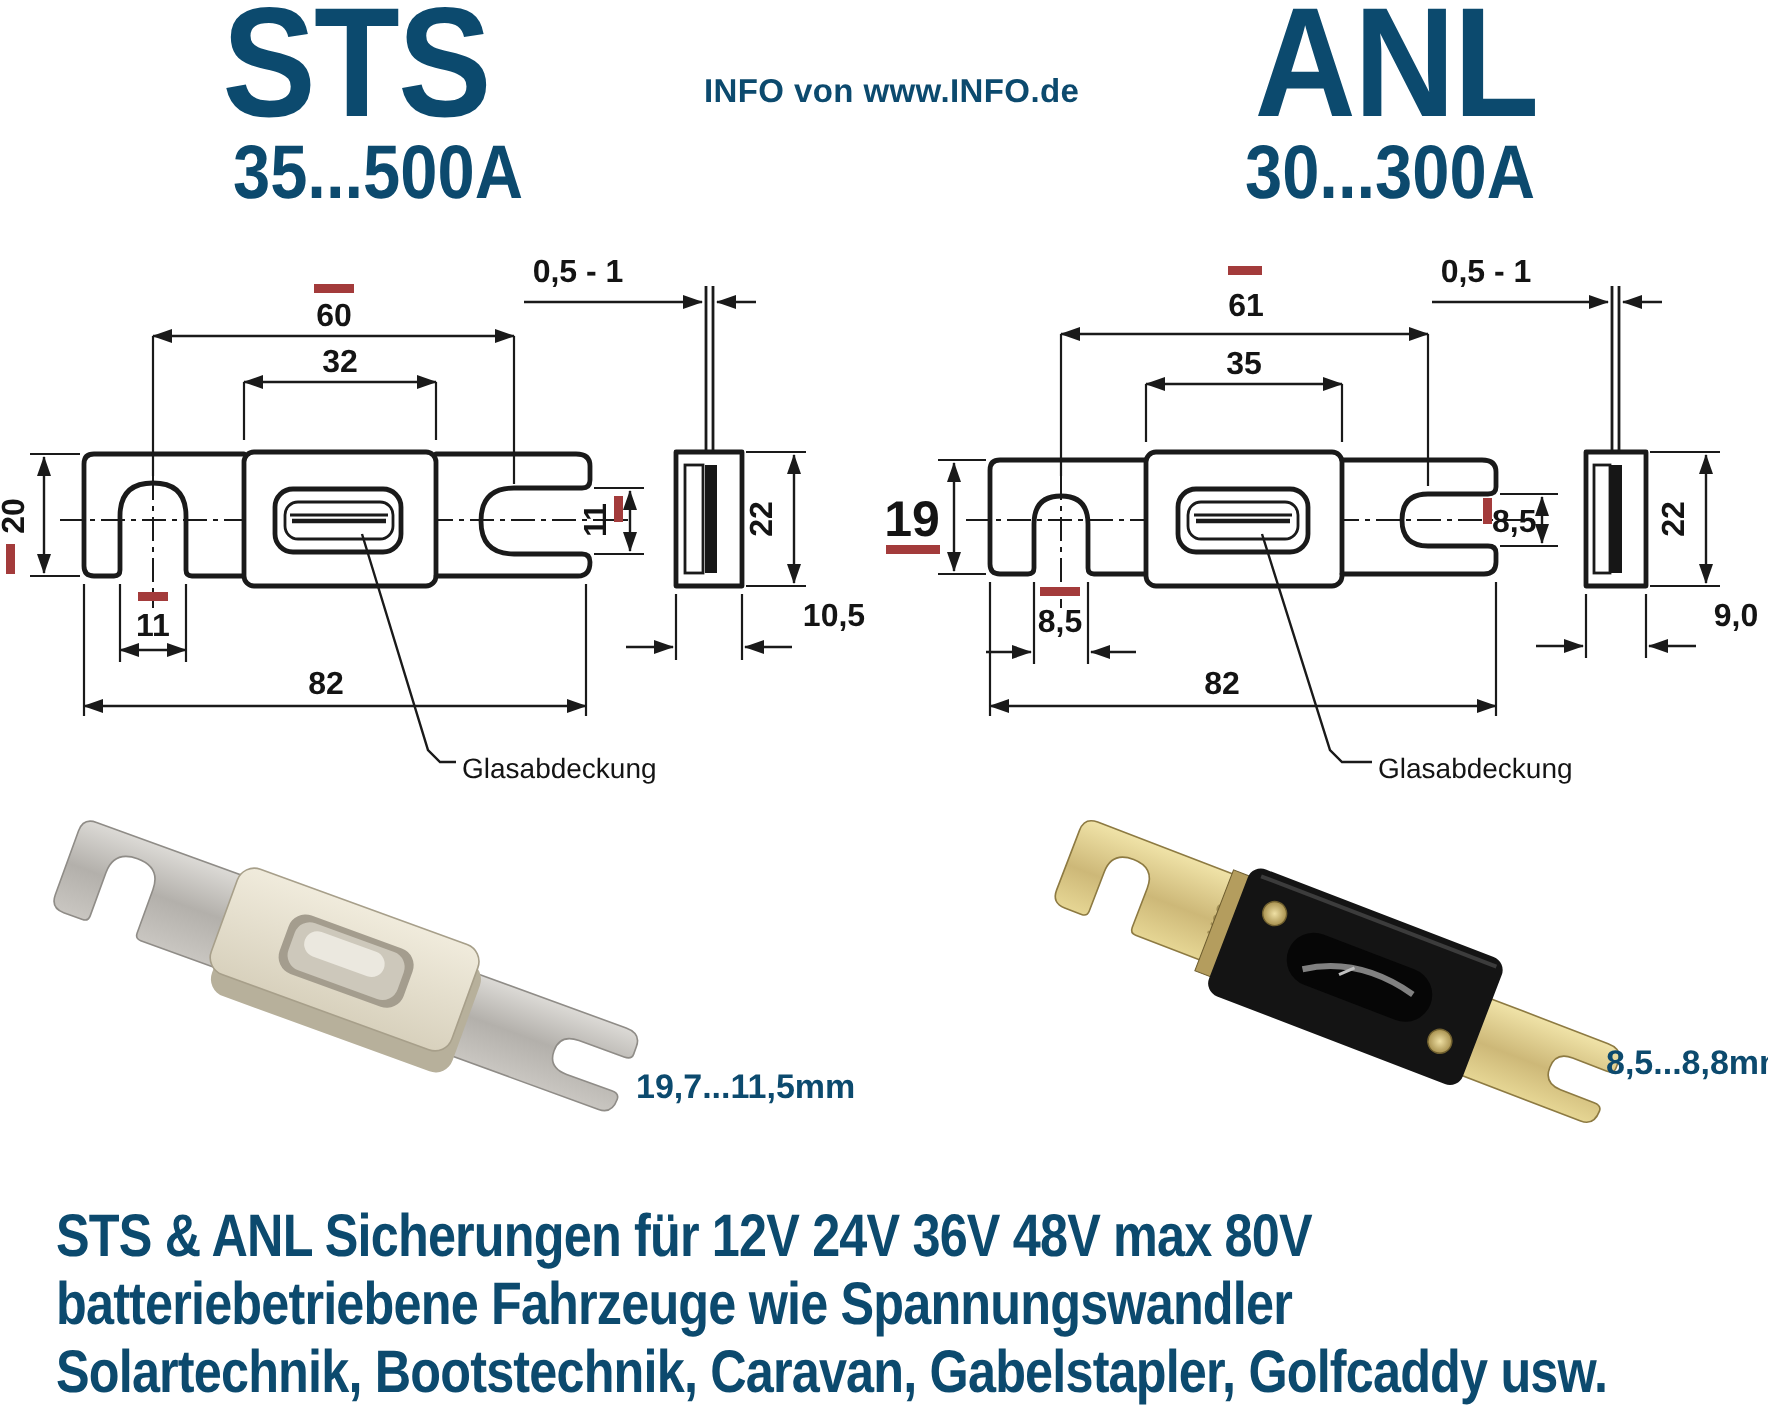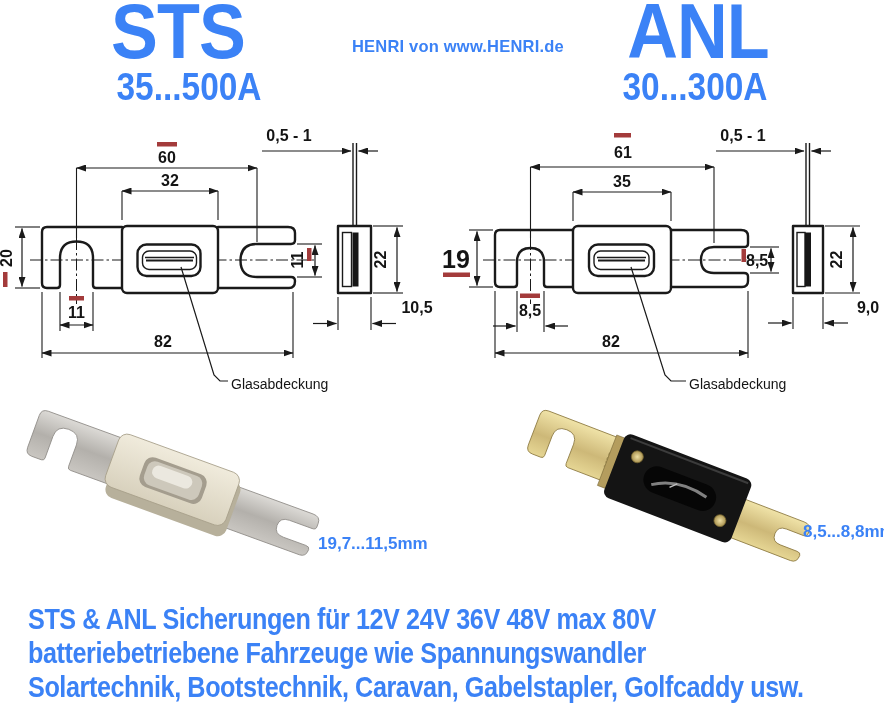--- a/index.html
+++ b/index.html
@@ -1,17 +1,17 @@
 <!DOCTYPE html>
 <html><head>
 <meta charset="utf-8">
 <style>
   html,body{margin:0;padding:0;background:#fff;}
   .page{position:relative;width:884px;height:709px;background:#fff;overflow:hidden;
-        font-family:"Liberation Sans",sans-serif;color:#3b82f6;}
+        font-family:"Liberation Sans",sans-serif;color:#0c4a6e;}
   .abs{position:absolute;}
   .big-title{width:200px;text-align:center;font-size:78px;font-weight:bold;line-height:70px;
              transform:scaleX(.9);transform-origin:center top;letter-spacing:-1px;}
   .range{width:200px;text-align:center;font-size:38px;font-weight:bold;line-height:38px;
          transform:scaleX(.88);transform-origin:center top;}
   .info{font-size:16.5px;font-weight:bold;letter-spacing:.2px;}
   .caption{font-size:17px;font-weight:bold;}
   .footer{left:28px;top:602px;font-size:30px;font-weight:bold;line-height:34px;
           white-space:nowrap;transform:scaleX(.84);transform-origin:left top;letter-spacing:-.5px;}
   
@@ -28,21 +28,21 @@
   .dts{font:14px "Liberation Sans",sans-serif;fill:#141414;}
   .mark{font:bold 9px "Liberation Sans",sans-serif;fill:#9c8950;opacity:.85;}
 </style>
 </head>
 <body>
 
 <div class="page">
 
   <div class="abs big-title" style="left:78px;top:-4px;">STS</div>
   <div class="abs range" style="left:89px;top:68px;">35...500A</div>
-  <div class="abs info" style="left:352px;top:37px;">HENRI von www.HENRI.de</div>
+  <div class="abs info" style="left:352px;top:37px;">INFO von www.INFO.de</div>
   <div class="abs big-title" style="left:598px;top:-4px;">ANL</div>
   <div class="abs range" style="left:595px;top:68px;">30...300A</div>
 
   <svg class="abs" style="left:0;top:115px;" width="443" height="285" viewBox="0 115 443 285">
     <defs>
       <marker id="mS" viewBox="0 0 10 7" refX="9.5" refY="3.5" markerWidth="10" markerHeight="7" orient="auto-start-reverse" markerUnits="userSpaceOnUse">
         <path d="M0,0 L10,3.5 L0,7 Z" fill="#1a1a1a"></path>
       </marker>
     </defs>
 

